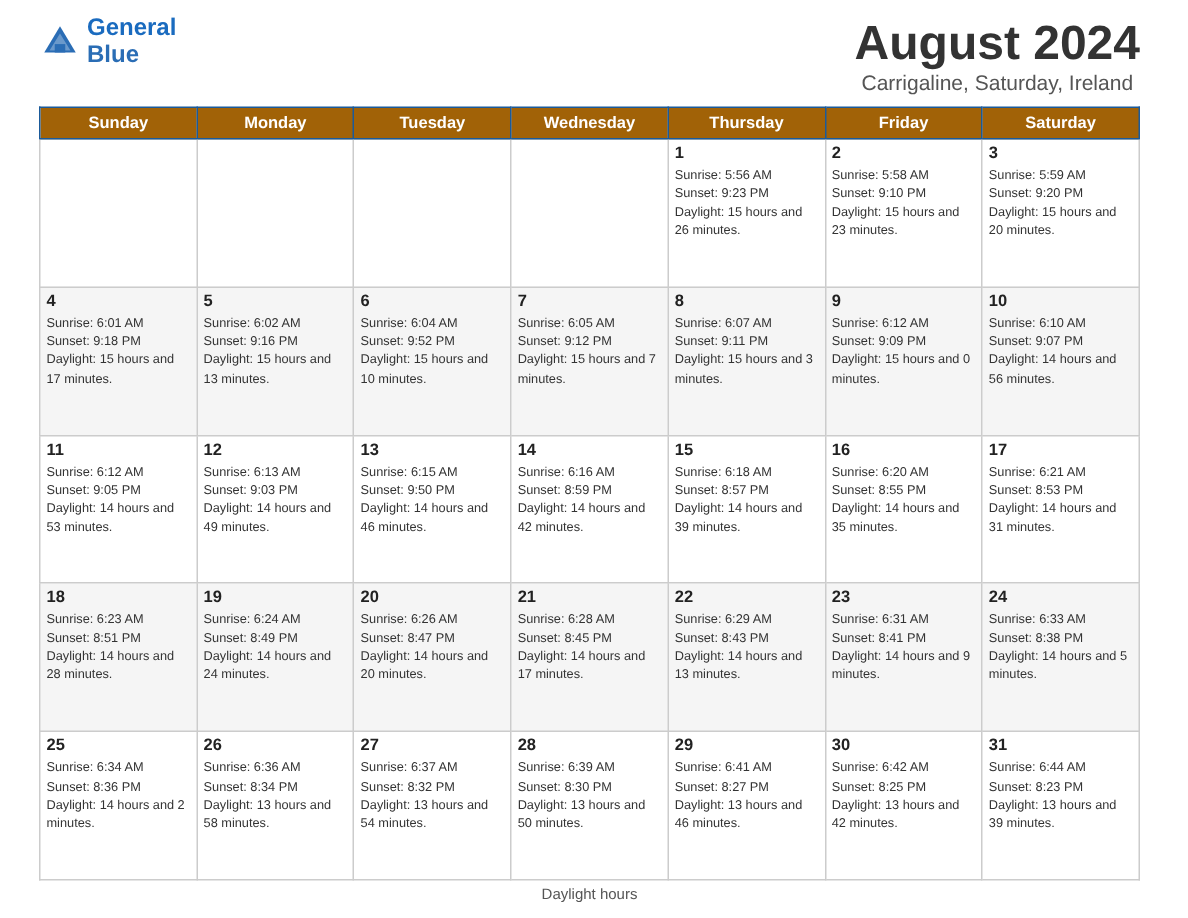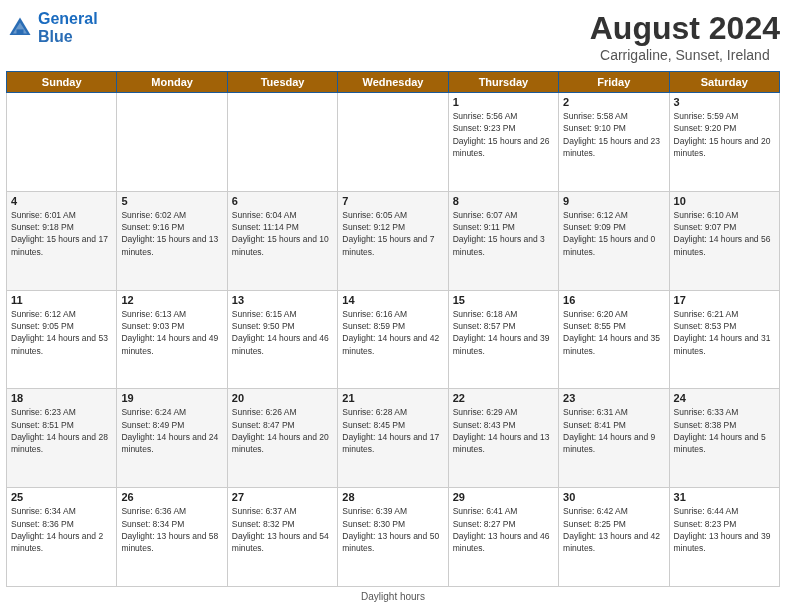--- a/index.html
+++ b/index.html
@@ -6,21 +6,21 @@
     body {
       font-family: Arial, sans-serif;
       background: #fff;
       width: 792px;
       height: 612px;
       overflow: hidden;
     }
     .page {
       width: 786px;
       height: 612px;
-      padding: 10px 6px;
+      padding: 10px 26px;
       display: flex;
       flex-direction: column;
       border-radius: 29px;
     }
     .header {
       display: flex;
       justify-content: space-between;
       align-items: flex-start;
       margin-bottom: 8px;
     }
@@ -112,21 +112,21 @@
         <polygon points="20,12 30,28 10,28" fill="#fff" opacity="0.3"></polygon>
         <rect x="15" y="22" width="10" height="8" fill="#2a6db5"></rect>
       </svg>
       <div class="logo-text">
         <div><span>General</span></div>
         <div><span style="color:#2a6db5">Blue</span></div>
       </div>
     </div>
     <div class="title-block">
       <div class="month-year">August 2024</div>
-      <div class="location">Carrigaline, Sunset, Ireland</div>
+      <div class="location">Carrigaline, Saturday, Ireland</div>
     </div>
   </div>
 
   <table class="calendar">
     <thead>
       <tr>
         <th>Sunday</th>
         <th>Monday</th>
         <th>Tuesday</th>
         <th>Wednesday</th>
@@ -158,21 +158,21 @@
           <td>
             <div class="day-num">4</div>
             <div class="cell-info"><span>Sunrise: 6:01 AM</span><br><span>Sunset: 9:18 PM</span><br><span>Daylight: 15 hours and 17 minutes.</span></div>
           </td>
           <td>
             <div class="day-num">5</div>
             <div class="cell-info"><span>Sunrise: 6:02 AM</span><br><span>Sunset: 9:16 PM</span><br><span>Daylight: 15 hours and 13 minutes.</span></div>
           </td>
           <td>
             <div class="day-num">6</div>
-            <div class="cell-info"><span>Sunrise: 6:04 AM</span><br><span>Sunset: 11:14 PM</span><br><span>Daylight: 15 hours and 10 minutes.</span></div>
+            <div class="cell-info"><span>Sunrise: 6:04 AM</span><br><span>Sunset: 9:52 PM</span><br><span>Daylight: 15 hours and 10 minutes.</span></div>
           </td>
           <td>
             <div class="day-num">7</div>
             <div class="cell-info"><span>Sunrise: 6:05 AM</span><br><span>Sunset: 9:12 PM</span><br><span>Daylight: 15 hours and 7 minutes.</span></div>
           </td>
           <td>
             <div class="day-num">8</div>
             <div class="cell-info"><span>Sunrise: 6:07 AM</span><br><span>Sunset: 9:11 PM</span><br><span>Daylight: 15 hours and 3 minutes.</span></div>
           </td>
           <td>

